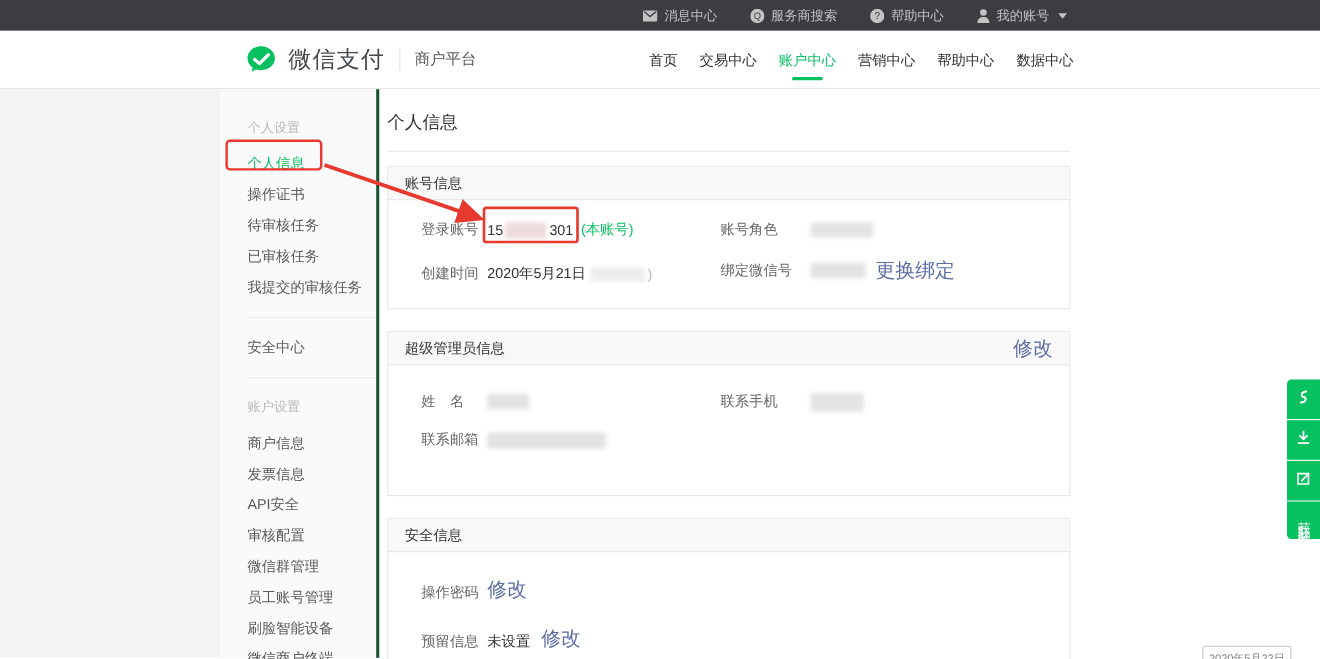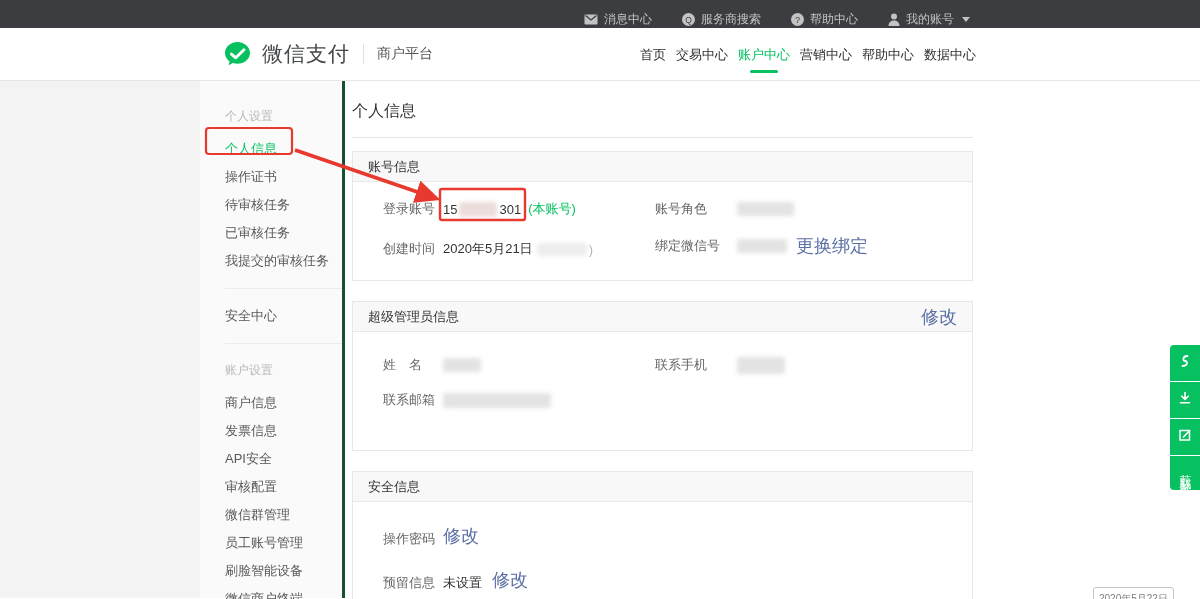--- a/index.html
+++ b/index.html
@@ -4,39 +4,39 @@
 <style>
   * { margin:0; padding:0; box-sizing:border-box; }
   html,body { width:1200px; height:599px; }
   body {
     font-family:"Liberation Sans","DejaVu Sans",sans-serif;
     background:#fff; position:relative; overflow:hidden;
     -webkit-font-smoothing:antialiased;
   }
   
   .topbar {
-    height:28px; background:#3b3d41; display:flex; align-items:flex-end;
+    height:28px; background:#3b3d41; display:flex; align-items:center;
     justify-content:flex-end; padding-right:230px; gap:30px;
   }
   .topbar-item { display:flex; align-items:center; gap:6px; color:#c3c3c3; font-size:12px; cursor:pointer; }
   .topbar-item svg { display:block; }
   .caret { width:0; height:0; border-left:4px solid transparent; border-right:4px solid transparent; border-top:5px solid #c3c3c3; margin-left:2px; }
 
   
   .header {
     height:53px; background:#fff; border-bottom:1px solid #e6e6e6;
     display:flex; align-items:center; padding-left:222px; padding-right:224px;
     position:relative; z-index:5;
   }
   .brand { display:flex; align-items:center; }
   .logo-icon { width:31px; height:31px; margin-right:9px; }
   .brand-name { font-size:21px; color:#44484b; letter-spacing:1px; }
   .brand-divider { width:1px; height:20px; background:#e0e0e0; margin:0 13px; }
   .sub-brand { font-size:14px; color:#55585a; }
-  .nav { margin-left:auto; display:flex; gap:10px; height:53px; align-items:center; }
+  .nav { margin-left:auto; display:flex; gap:20px; height:53px; align-items:center; }
   .nav-item { font-size:13px; color:#2f2f2f; position:relative; height:53px; line-height:53px; cursor:pointer; }
   .nav-item.active { color:#07c160; }
   .nav-item.active::after {
     content:""; position:absolute; left:50%; transform:translateX(-50%);
     bottom:8px; width:28px; height:3px; background:#07c160; border-radius:2px;
   }
 
   
   .body-wrap { display:flex; height:517px; position:relative; background:#fff; }
   .gutter { width:200px; background:#f3f3f3; flex-shrink:0; }

